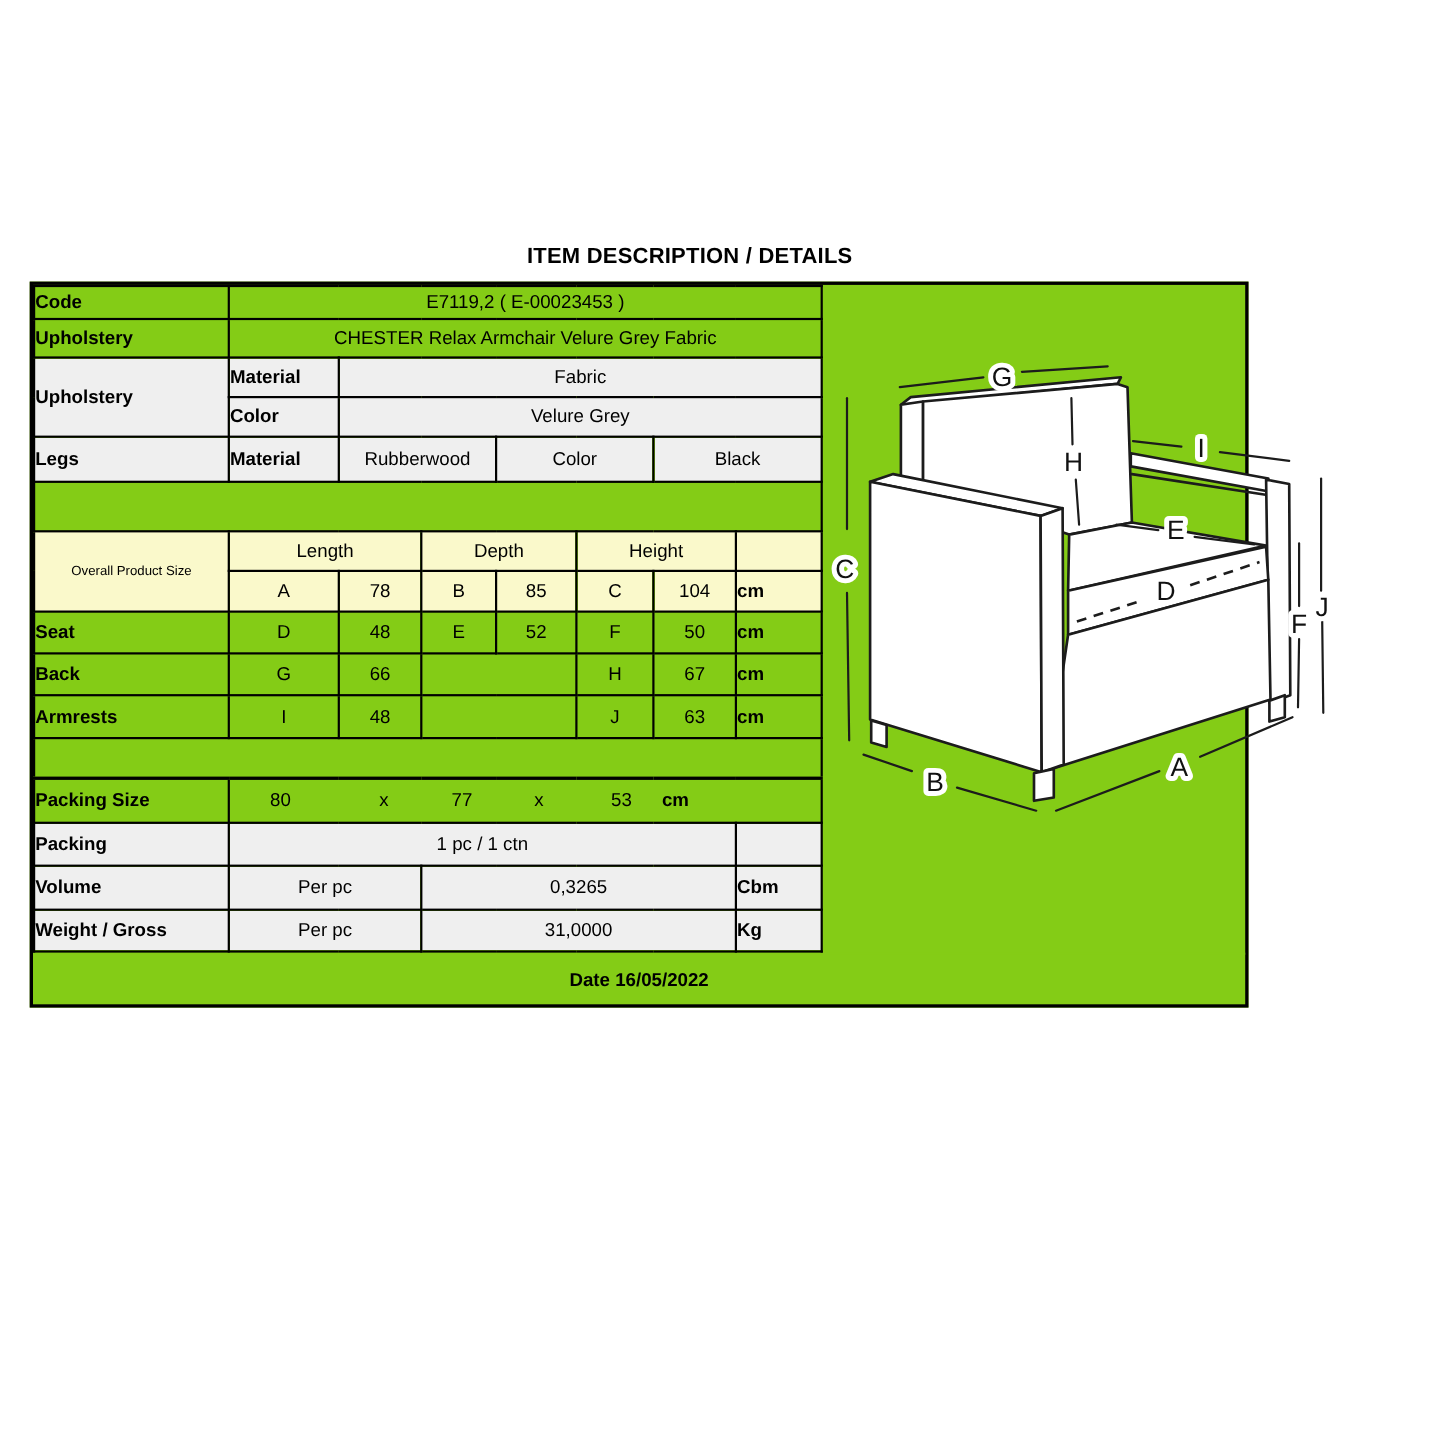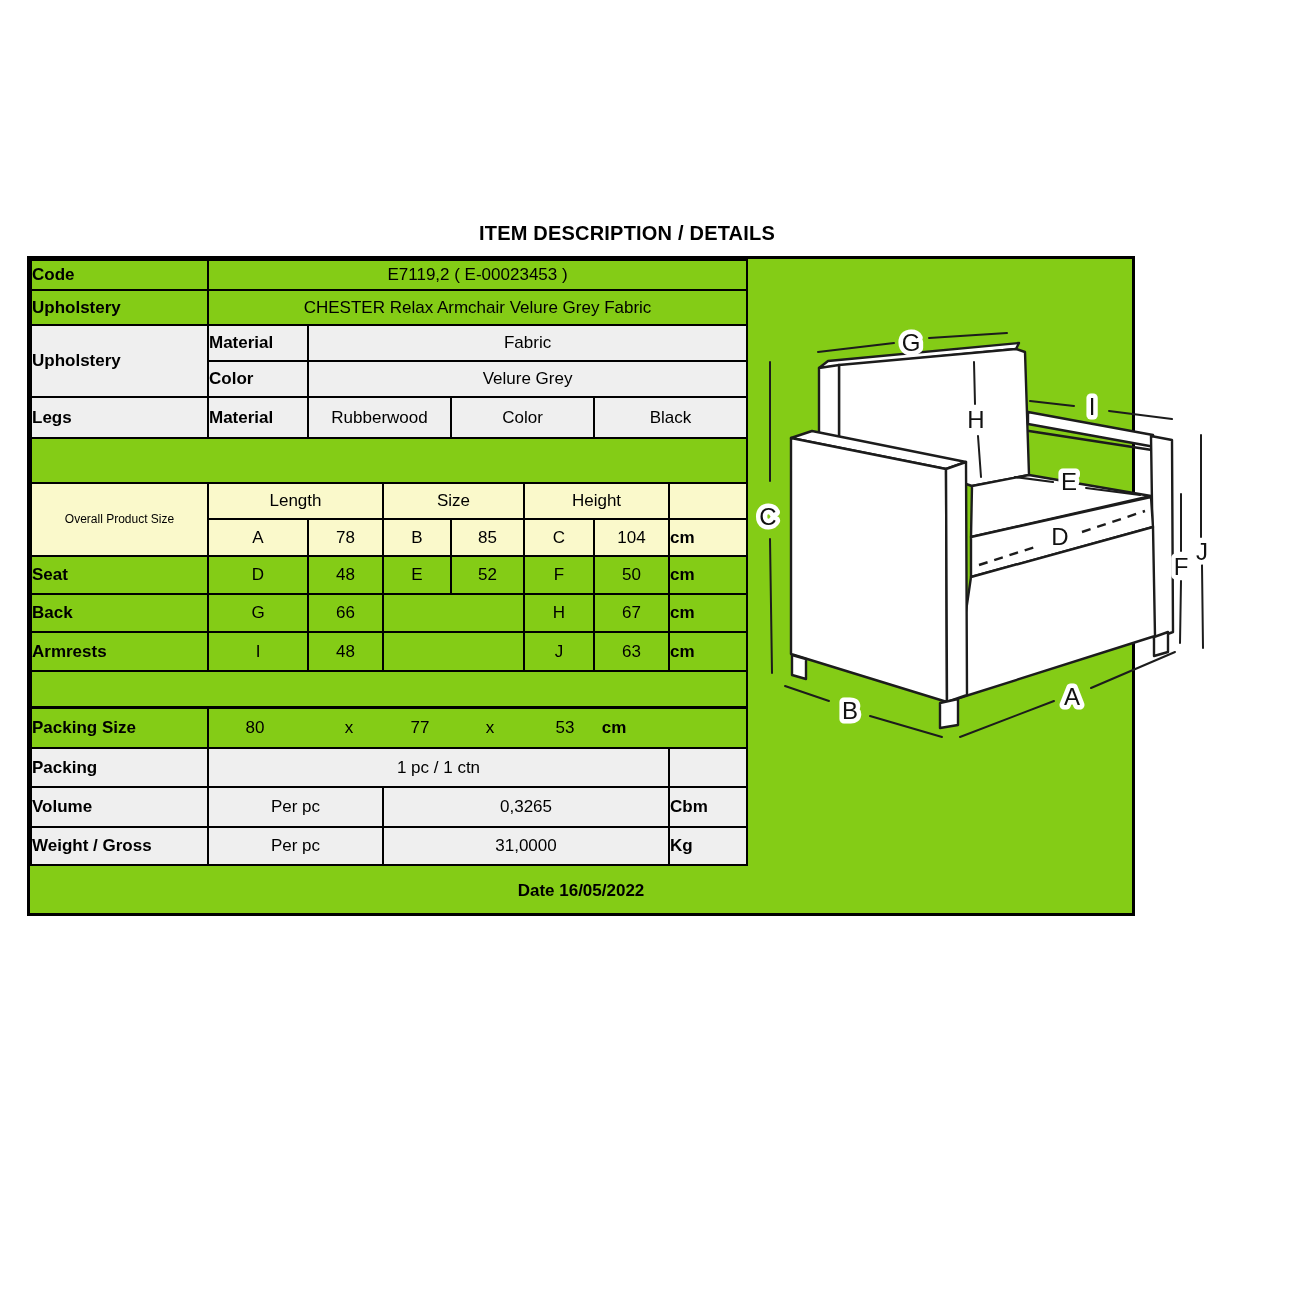--- a/index.html
+++ b/index.html
@@ -82,21 +82,21 @@
             <td class="ctr" colspan="2">Rubberwood</td>
             <td class="ctr b" colspan="2">Color</td>
             <td class="ctr" colspan="2">Black</td>
           </tr>
           <tr class="h43">
               <td colspan="8"></td>
             </tr>
           <tr class="h36">
             <td class="yl ctr b" rowspan="2" style="white-space:normal;font-size:12px;line-height:1.15;">Overall Product Size</td>
             <td class="yl ctr b" colspan="2">Length</td>
-            <td class="yl ctr b" colspan="2">Size</td>
+            <td class="yl ctr b" colspan="2">Depth</td>
             <td class="yl ctr b" colspan="2">Height</td>
             <td class="yl"></td>
           </tr>
           <tr class="h37">
             <td class="yl ctr b">A</td>
             <td class="yl ctr">78</td>
             <td class="yl ctr b">B</td>
             <td class="yl ctr">85</td>
             <td class="yl ctr b">C</td>
             <td class="yl ctr">104</td>

